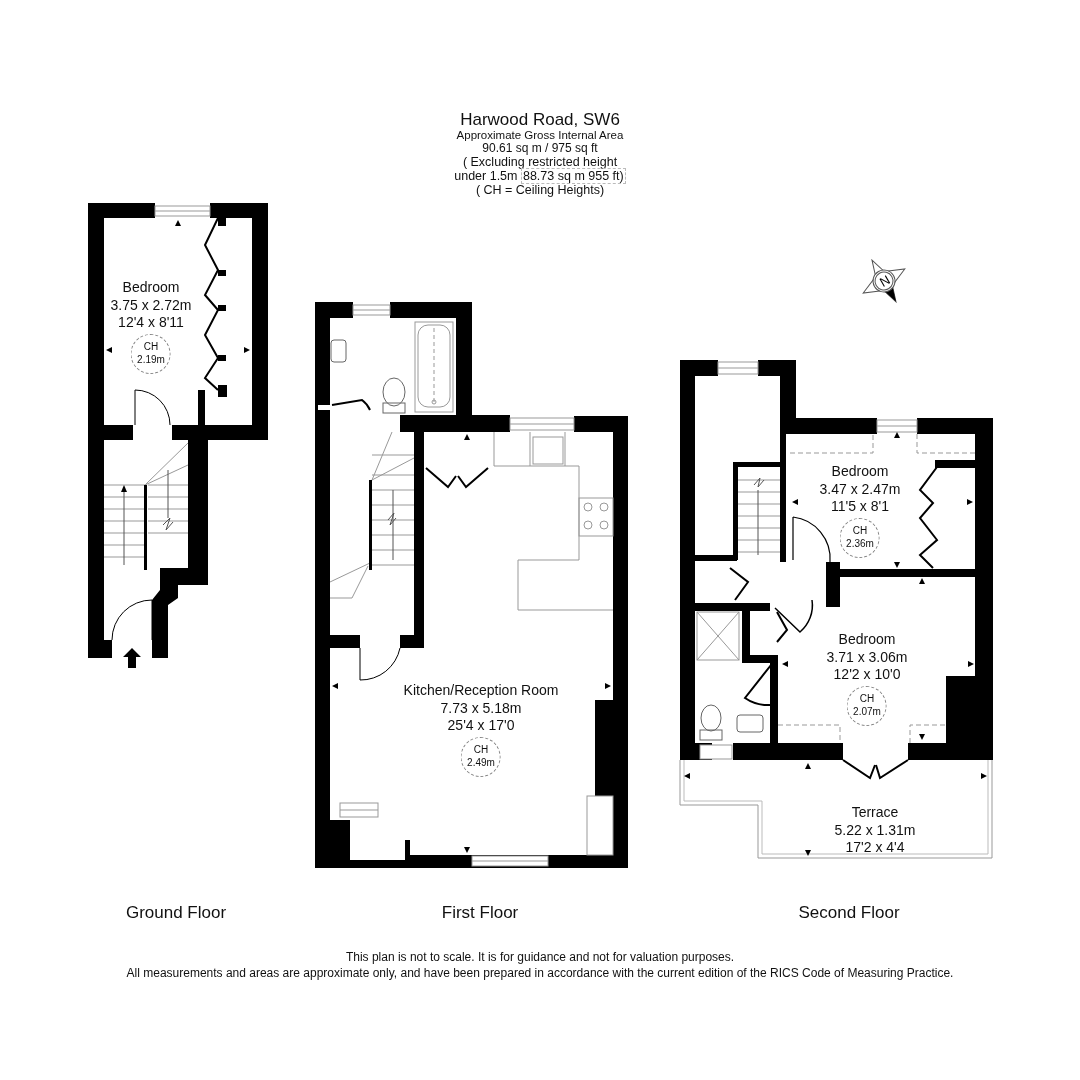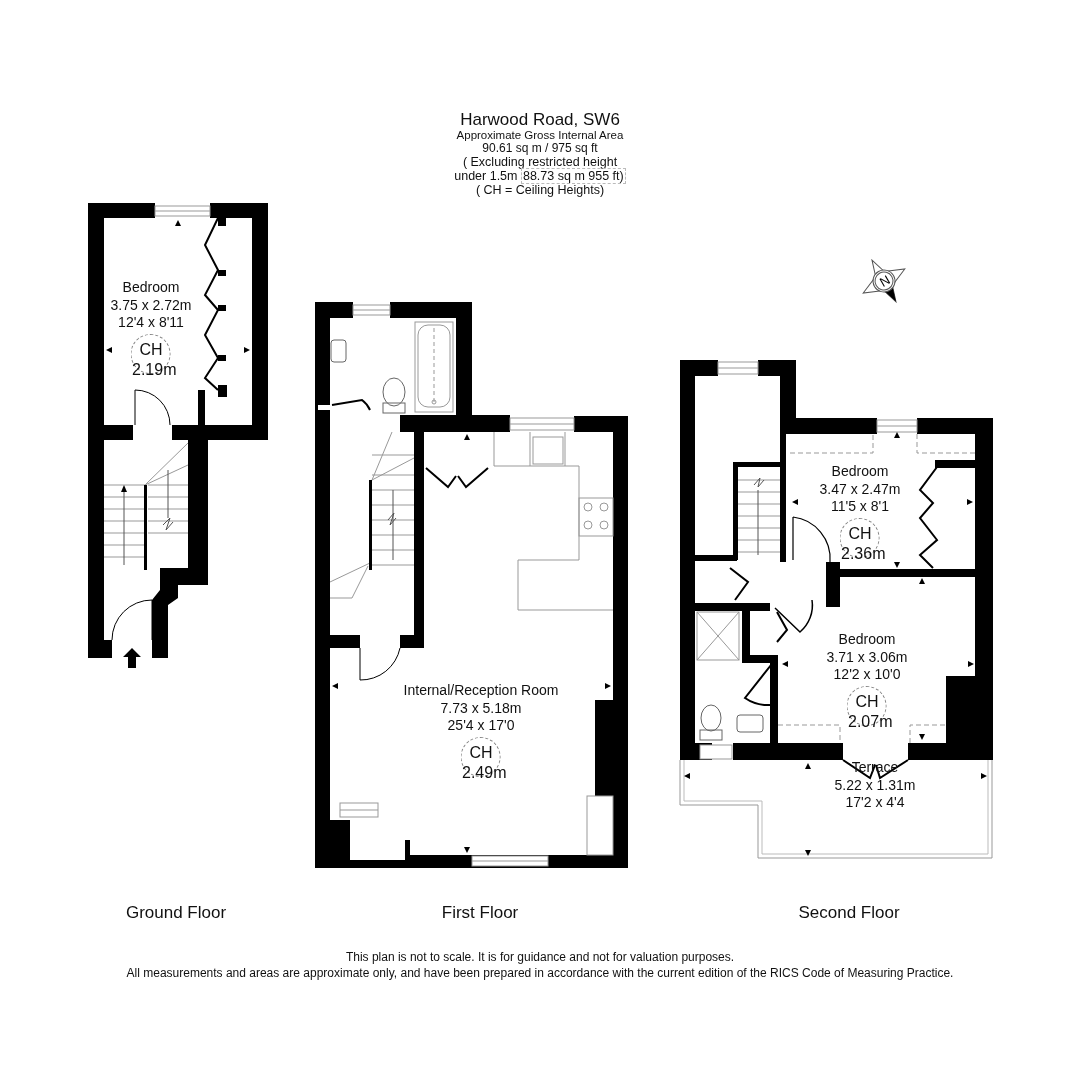--- a/index.html
+++ b/index.html
@@ -6,21 +6,21 @@
   body { width: 1080px; height: 1080px; position: relative; overflow: hidden; font-family: "Liberation Sans", sans-serif; color: #111; }
   .header { position: absolute; left: 390px; top: 110px; width: 300px; text-align: center; line-height: 1.12; }
   .h-title { font-size: 17px; }
   .h-sub { font-size: 11.5px; }
   .h-area { font-size: 12px; }
   .h-excl { font-size: 12.5px; }
   .h-excl .boxed { border: 1px dashed #bbb; padding: 0 1px; }
   .h-ch { font-size: 12.5px; }
   svg.plan { position: absolute; left: 0; top: 0; width: 1080px; height: 1080px; }
   .room { position: absolute; text-align: center; font-size: 14px; line-height: 1.25; transform: translateX(-50%); }
-  .ch { width: 40px; height: 40px; border: 1px dashed #888; border-radius: 50%; margin: 2px auto 0; font-size: 16px; line-height: 1.3; box-sizing: border-box; padding-top: 5px; }
+  .ch { width: 40px; height: 40px; border: 1px dashed #888; border-radius: 50%; margin: 2px auto 0; font-size: 10px; line-height: 1.3; box-sizing: border-box; padding-top: 5px; }
   .floor-label { position: absolute; font-size: 17px; transform: translateX(-50%); white-space: nowrap; margin-left: 13px; }
   .footer { position: absolute; left: 0; width: 1080px; text-align: center; font-size: 12px; line-height: 1.3; top: 950px; }
 </style>
 </head>
 <body>
 
 <div class="header">
   <div class="h-title">Harwood Road, SW6</div>
   <div class="h-sub">Approximate Gross Internal Area</div>
   <div class="h-area">90.61 sq m / 975 sq ft</div>
@@ -250,21 +250,21 @@
   <div>Bedroom</div>
   <div>3.75 x 2.72m</div>
   <div>12'4 x 8'11</div>
   <div class="ch">
       <div>CH</div>
       <div>2.19m</div>
     </div>
 </div>
 
 <div class="room" style="left:481px; top:682px;">
-  <div>Internal/Reception Room</div>
+  <div>Kitchen/Reception Room</div>
   <div>7.73 x 5.18m</div>
   <div>25'4 x 17'0</div>
   <div class="ch">
       <div>CH</div>
       <div>2.49m</div>
     </div>
 </div>
 
 <div class="room" style="left:860px; top:463px;">
   <div>Bedroom</div>
@@ -279,21 +279,21 @@
 <div class="room" style="left:867px; top:631px;">
   <div>Bedroom</div>
   <div>3.71 x 3.06m</div>
   <div>12'2 x 10'0</div>
   <div class="ch">
       <div>CH</div>
       <div>2.07m</div>
     </div>
 </div>
 
-<div class="room" style="left:875px; top:759px;">
+<div class="room" style="left:875px; top:804px;">
   <div>Terrace</div>
   <div>5.22 x 1.31m</div>
   <div>17'2 x 4'4</div>
 </div>
 
 <div class="floor-label" style="left:163px; top:903px;">Ground Floor</div>
 <div class="floor-label" style="left:467px; top:903px;">First Floor</div>
 <div class="floor-label" style="left:836px; top:903px;text-align:right;">Second Floor</div>
 
 <div class="footer">

